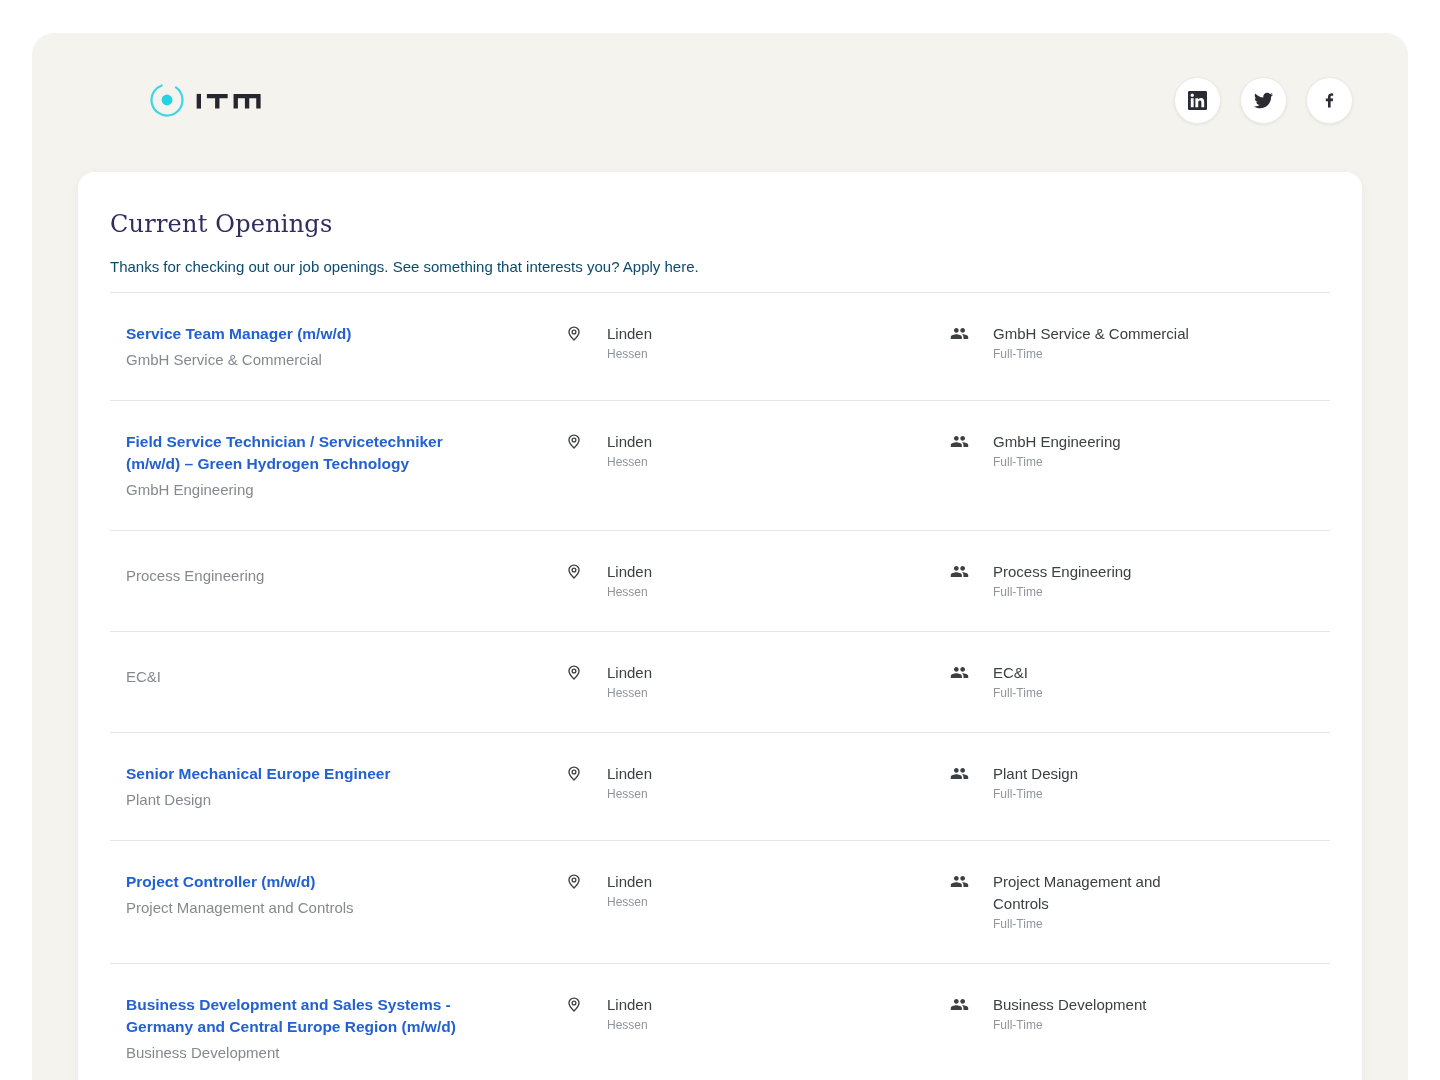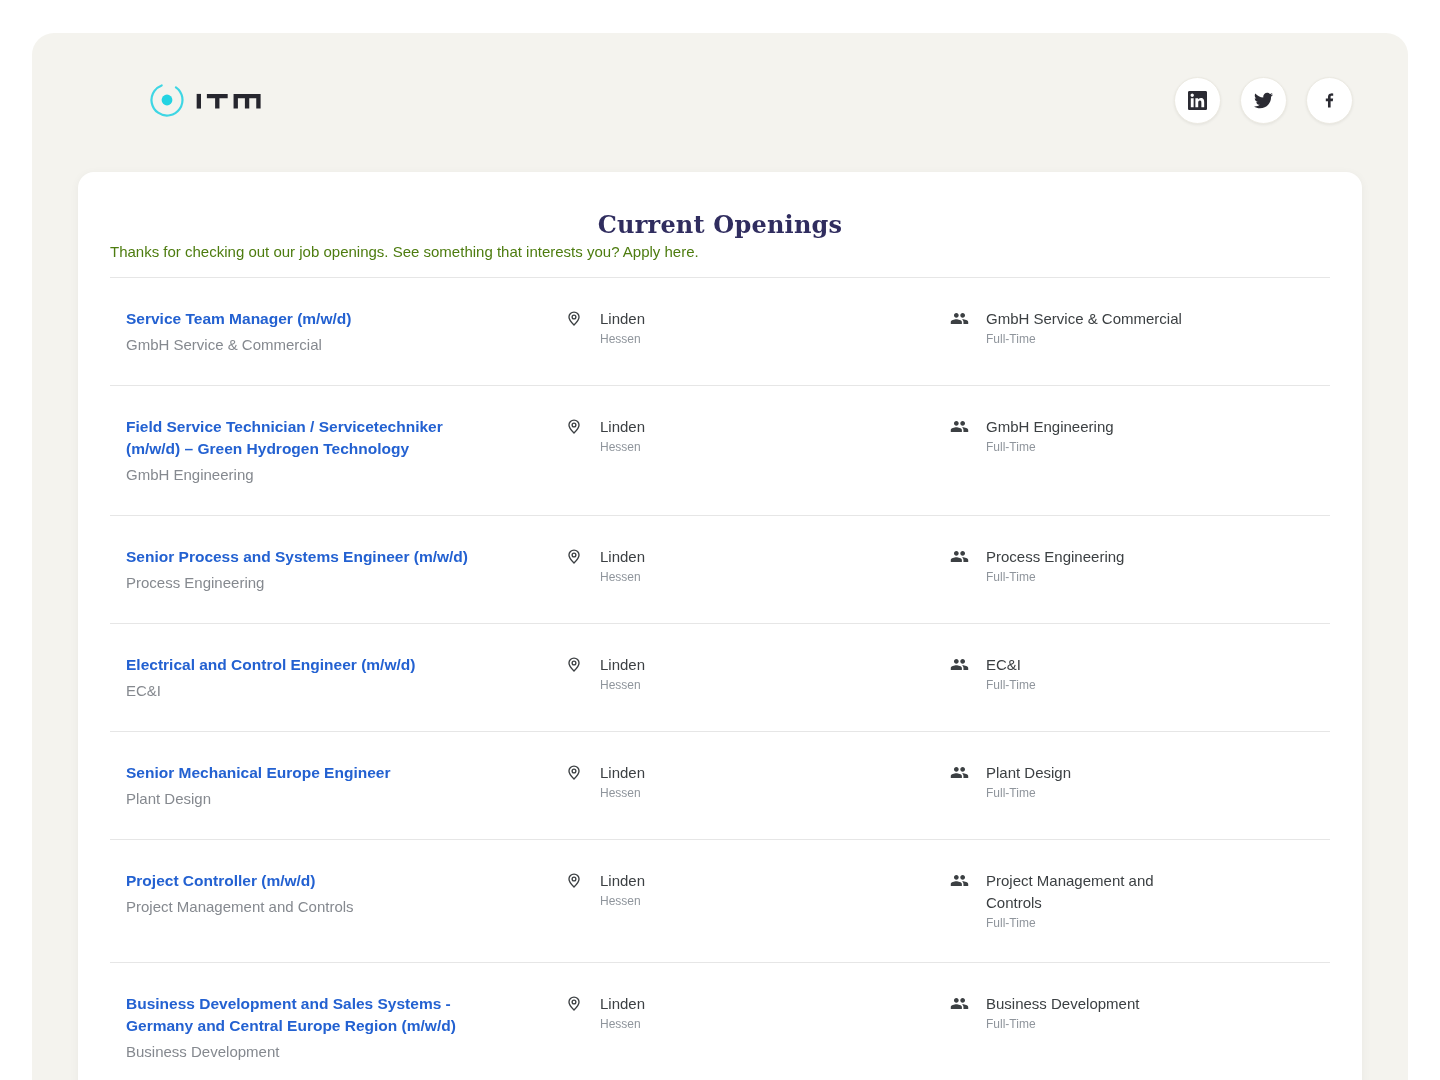--- a/index.html
+++ b/index.html
@@ -26,37 +26,37 @@
   .soc-btn svg { width:19px; height:19px; fill:#2b2b33; }
   
   .card {
     margin:53px 46px 0 46px; background:#ffffff; border-radius:16px;
     box-shadow:0 2px 10px rgba(40,40,40,0.05); height:1040px;
     padding-top:38px; overflow:hidden;
   }
   .card-head { padding:0 32px; }
   .page-title {
     font-family:"DejaVu Serif","Liberation Serif",serif;
-    font-size:24px; font-weight:700; color:#302d5f; letter-spacing:0.2px;text-align:center;
-  }
-  .page-sub { margin-top:4px; font-size:15px; color:#4d7c0f; }
+    font-size:24px; font-weight:400; color:#302d5f; letter-spacing:0.2px;
+  }
+  .page-sub { margin-top:20px; font-size:15px; color:#0c4a6e; }
   .head-rule { margin:17px 32px 0 32px; border-top:1px solid #e6e6e6; }
   
   .job-list { margin:0 32px; }
   .job-row {
     display:grid; grid-template-columns:439px 385px 1fr;
     padding:30px 0 30px 16px; border-bottom:1px solid #e6e6e6;
   }
   .job-row:last-child { border-bottom:none; }
   .job-title {
     display:inline-block; max-width:348px; font-size:15.5px; font-weight:600;
     color:#2361d1; line-height:1.42; text-decoration:none; cursor:pointer;
   }
   .job-dept { margin-top:4px; font-size:15px; color:#85898f; line-height:1.4; }
-  .icol { display:flex; gap:17px; align-items:flex-start; }
+  .icol { display:flex; gap:24px; align-items:flex-start; }
   .icol svg { flex:0 0 auto; margin-top:1px; }
   .line1 { font-size:15px; color:#3c4043; line-height:1.45; }
   .line2 { font-size:12px; color:#8f959c; line-height:1.45; margin-top:1px; }
   .team-txt .line1 { max-width:210px; }
 </style>
 </head>
 <body>
 
 <div class="canvas">
 
@@ -148,21 +148,20 @@
       </svg>
       <div class="team-txt">
         <div class="line1">GmbH Engineering</div>
         <div class="line2">Full-Time</div>
       </div>
     </div>
   </div>
 
   <div class="job-row">
     <div>
-      <a class="job-title">Senior Process and Systems Engineer (m/w/d)</a>
       <div class="job-dept">Process Engineering</div>
     </div>
     <div class="icol">
       <svg width="18" height="18" viewBox="0 0 24 24" fill="none" stroke="#3c4043" stroke-width="1.8">
         <path d="M12 21.3s-6.7-6.1-6.7-10.5a6.7 6.7 0 1 1 13.4 0C18.7 15.2 12 21.3 12 21.3z"></path>
         <circle cx="12" cy="10.6" r="2.5"></circle>
       </svg>
       <div>
         <div class="line1">Linden</div>
         <div class="line2">Hessen</div>
@@ -174,21 +173,20 @@
       </svg>
       <div class="team-txt">
         <div class="line1">Process Engineering</div>
         <div class="line2">Full-Time</div>
       </div>
     </div>
   </div>
 
   <div class="job-row">
     <div>
-      <a class="job-title">Electrical and Control Engineer (m/w/d)</a>
       <div class="job-dept">EC&amp;I</div>
     </div>
     <div class="icol">
       <svg width="18" height="18" viewBox="0 0 24 24" fill="none" stroke="#3c4043" stroke-width="1.8">
         <path d="M12 21.3s-6.7-6.1-6.7-10.5a6.7 6.7 0 1 1 13.4 0C18.7 15.2 12 21.3 12 21.3z"></path>
         <circle cx="12" cy="10.6" r="2.5"></circle>
       </svg>
       <div>
         <div class="line1">Linden</div>
         <div class="line2">Hessen</div>

